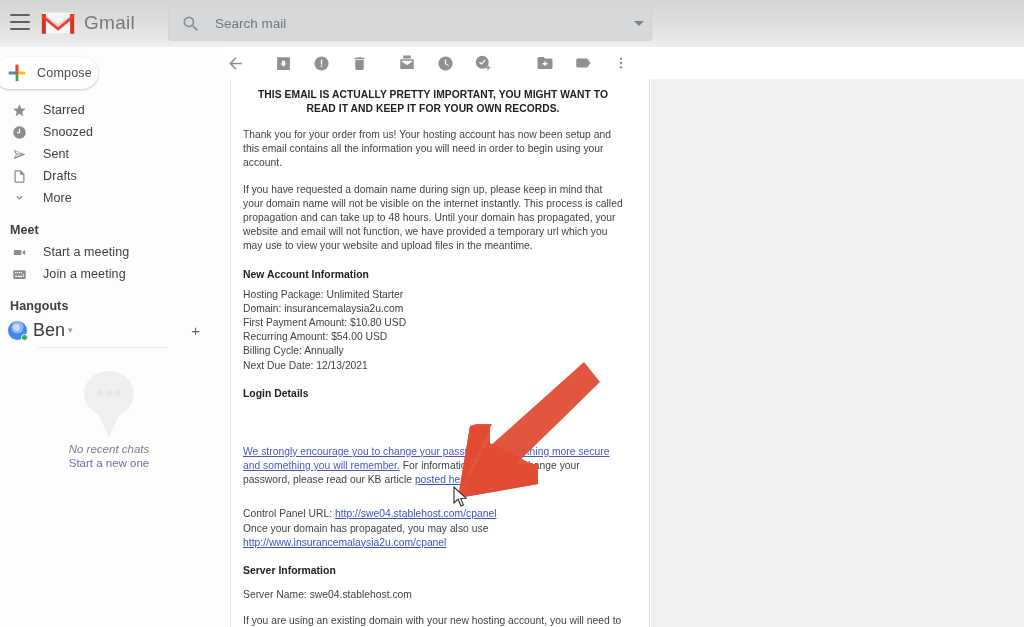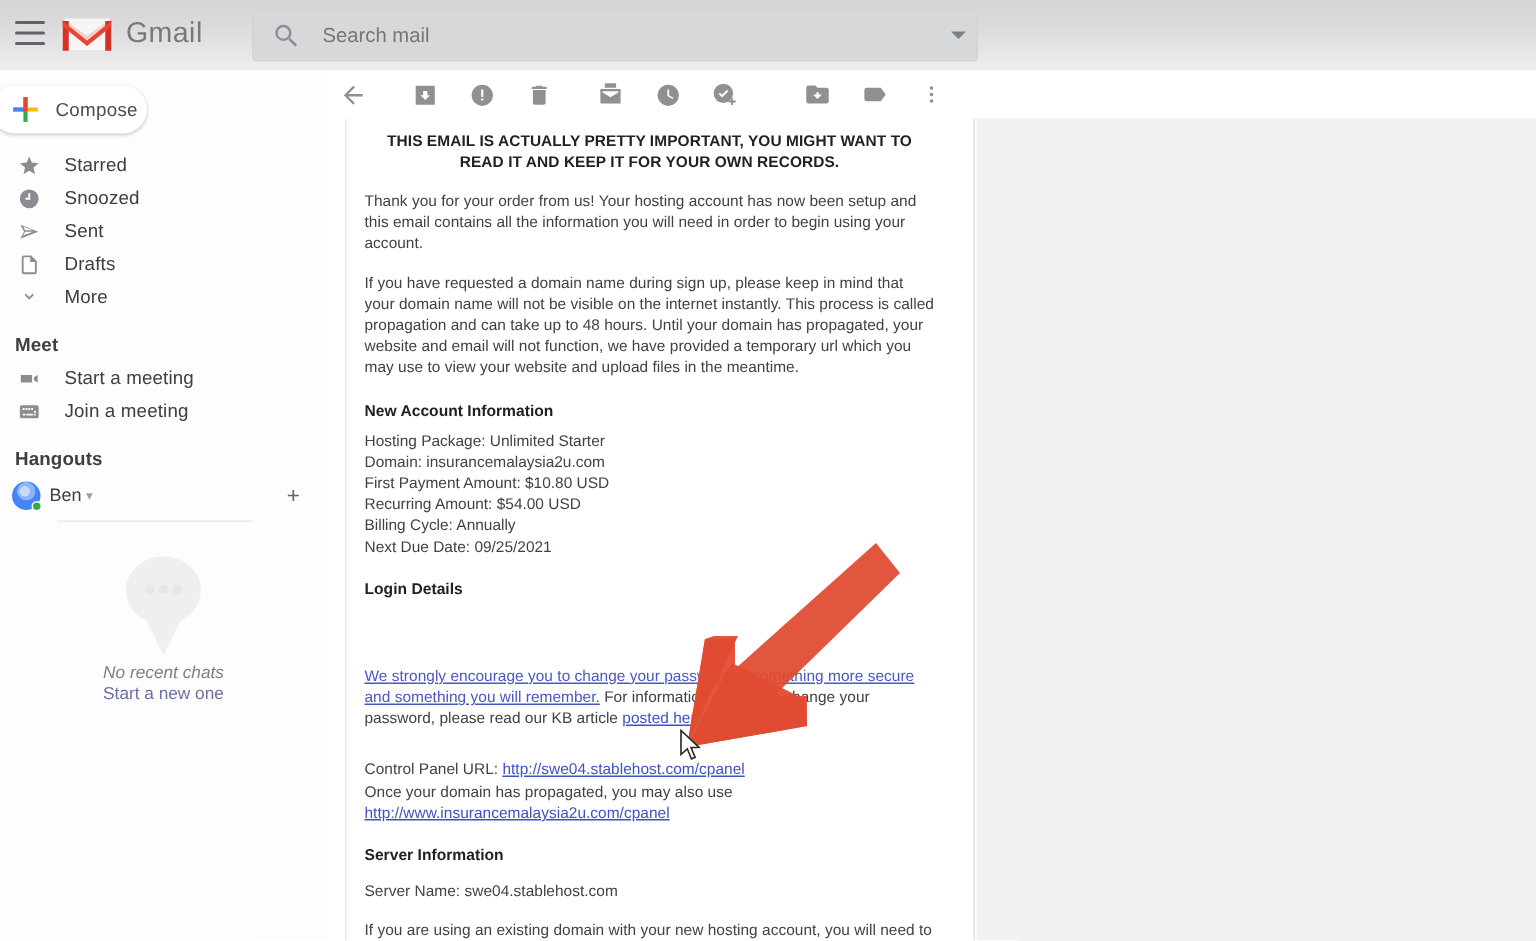--- a/index.html
+++ b/index.html
@@ -105,21 +105,21 @@
     background: radial-gradient(circle at 50% 34%, #8ab4f8 0 38%, #4285f4 39% 100%);
   }
   .avatar .av-head {
     position: absolute; left: 5px; top: 3px; width: 7px; height: 7px; border-radius: 50%;
     background: #c6dafc;
   }
   .avatar .av-dot {
     position: absolute; right: -1px; bottom: -1px; width: 7px; height: 7px; border-radius: 50%;
     background: #34a853; border: 1.5px solid #fdfdfd;
   }
-  .hangout-name { font-size: 12px; color: #3c4043; margin-left: 6px; }
+  .hangout-name { font-size: 18px; color: #3c4043; margin-left: 6px; }
   .hangout-caret { margin-left: 3px; font-size: 9px; color: #9aa0a6; }
   .hangout-plus { position: absolute; right: 18px; font-size: 15px; color: #5f6368; cursor: pointer; }
   .hangout-rule { height: 1px; background: #e8eaed; margin: 4px 50px 0 38px; }
 
   .chat-empty {
     position: absolute; left: 0; top: 320px; width: 218px;
     display: flex; flex-direction: column; align-items: center;
   }
   .chat-blob { width: 64px; height: 74px; opacity: .32; }
   .chat-empty-l1 { font-size: 11.5px; color: #7d8084; margin-top: 2px; font-style: italic; }
@@ -411,21 +411,21 @@
         <div class="m-p">Thank you for your order from us! Your hosting account has now been setup and this email contains all the information you will need in order to begin using your account.</div>
         <div class="m-p">If you have requested a domain name during sign up, please keep in mind that your domain name will not be visible on the internet instantly. This process is called propagation and can take up to 48 hours. Until your domain has propagated, your website and email will not function, we have provided a temporary url which you may use to view your website and upload files in the meantime.</div>
 
         <div class="m-sub">New Account Information</div>
         <div class="m-list">
           <div>Hosting Package: Unlimited Starter</div>
           <div>Domain: insurancemalaysia2u.com</div>
           <div>First Payment Amount: $10.80 USD</div>
           <div>Recurring Amount: $54.00 USD</div>
           <div>Billing Cycle: Annually</div>
-          <div>Next Due Date: 09/25/2021</div>
+          <div>Next Due Date: 12/13/2021</div>
         </div>
 
         <div class="m-sub">Login Details</div>
 
         <div class="m-spacer-tall"></div>
 
         <div class="m-p" style="margin-top:0">
           <a class="m-link" href="#">We strongly encourage you to change your password to something more secure and something you will remember.</a><span> For information on how to change your password, please read our KB article </span><a class="m-link-blue" href="#">posted here.</a>
         </div>
 

